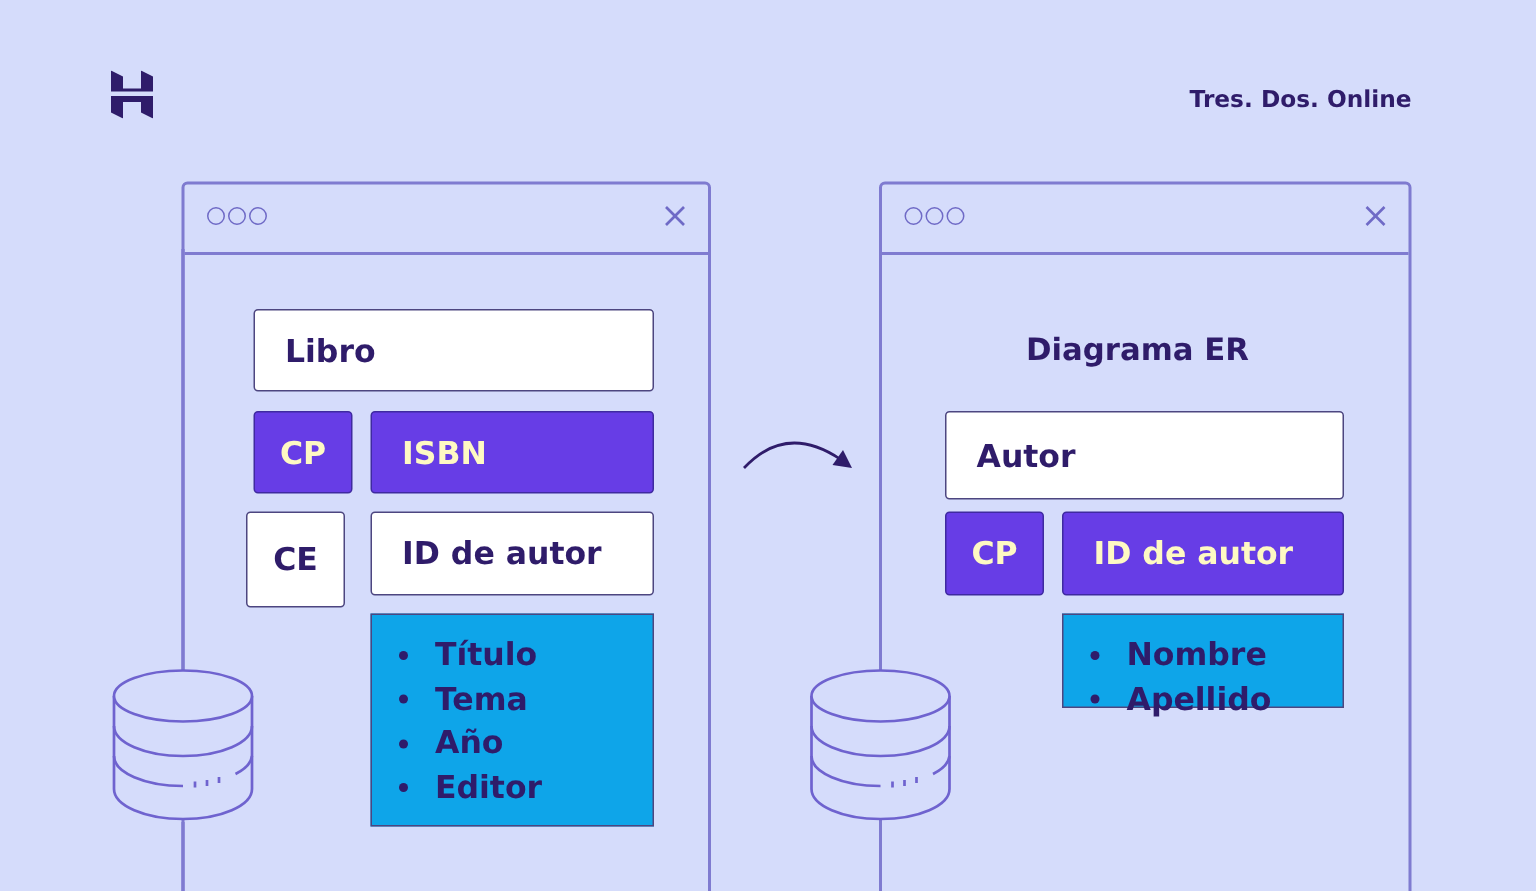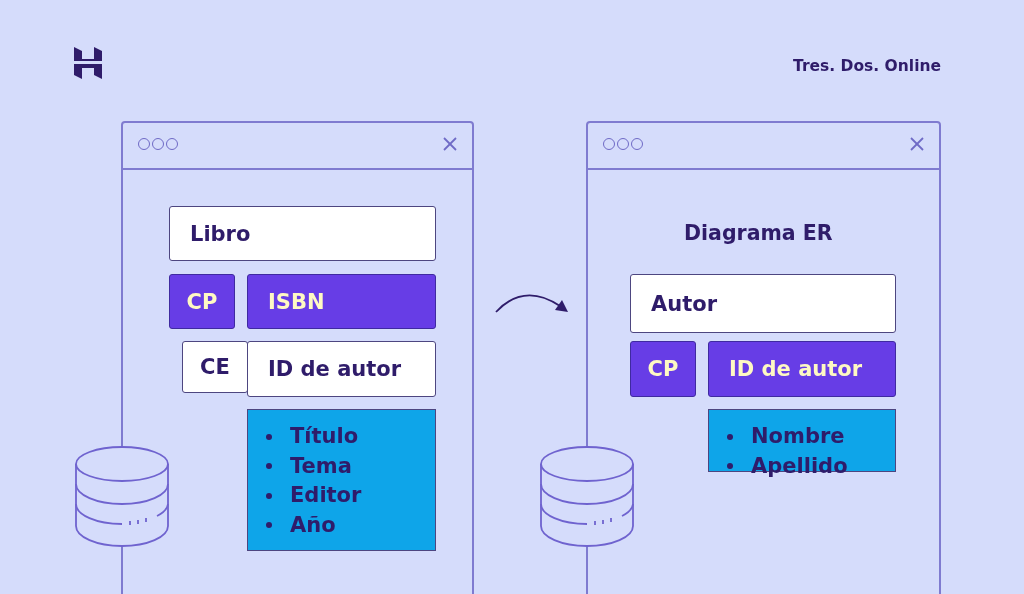--- a/index.html
+++ b/index.html
@@ -70,32 +70,32 @@
 
 <div class="box pad" style="left:169px; top:206px; width:267px; height:55px;">
   <span>Libro</span>
 </div>
 <div class="box pk center" style="left:169px; top:274px; width:66px; height:55px;">
   <span>CP</span>
 </div>
 <div class="box pk pad" style="left:247px; top:274px; width:189px; height:55px;">
   <span>ISBN</span>
 </div>
-<div class="box center" style="left:182px; top:341px; width:66px; height:52px;">
+<div class="box center" style="left:164px; top:341px; width:66px; height:64px;">
   <span>CE</span>
 </div>
 <div class="box pad" style="left:247px; top:341px; width:189px; height:56px;">
   <span>ID de autor</span>
 </div>
 <div class="list" style="left:247px; top:409px; width:189px; height:142px;">
   <ul>
     <li>Título</li>
     <li>Tema</li>
+    <li>Año</li>
     <li>Editor</li>
-    <li>Año</li>
   </ul>
 </div>
 
 <svg class="db" style="left:74px; top:446px;" width="96" height="106" viewBox="0 0 96 106">
   <g fill="#d5dcfb" stroke="#6f63cf" stroke-width="1.8">
     <path d="M2,18 L2,80 A46,20 0 0 0 94,80 L94,18"></path>
     <ellipse cx="48" cy="18" rx="46" ry="17"></ellipse>
   </g>
   <g fill="none" stroke="#6f63cf" stroke-width="1.8">
     <path d="M2,38 A46,20 0 0 0 94,38"></path>

